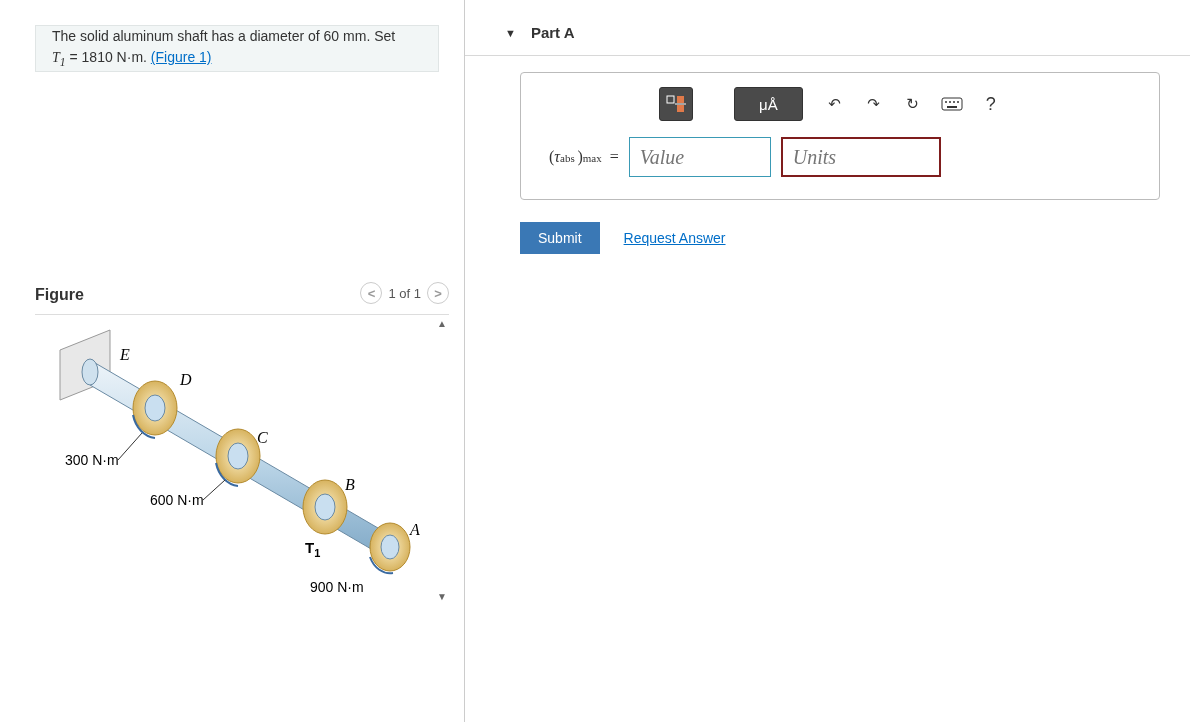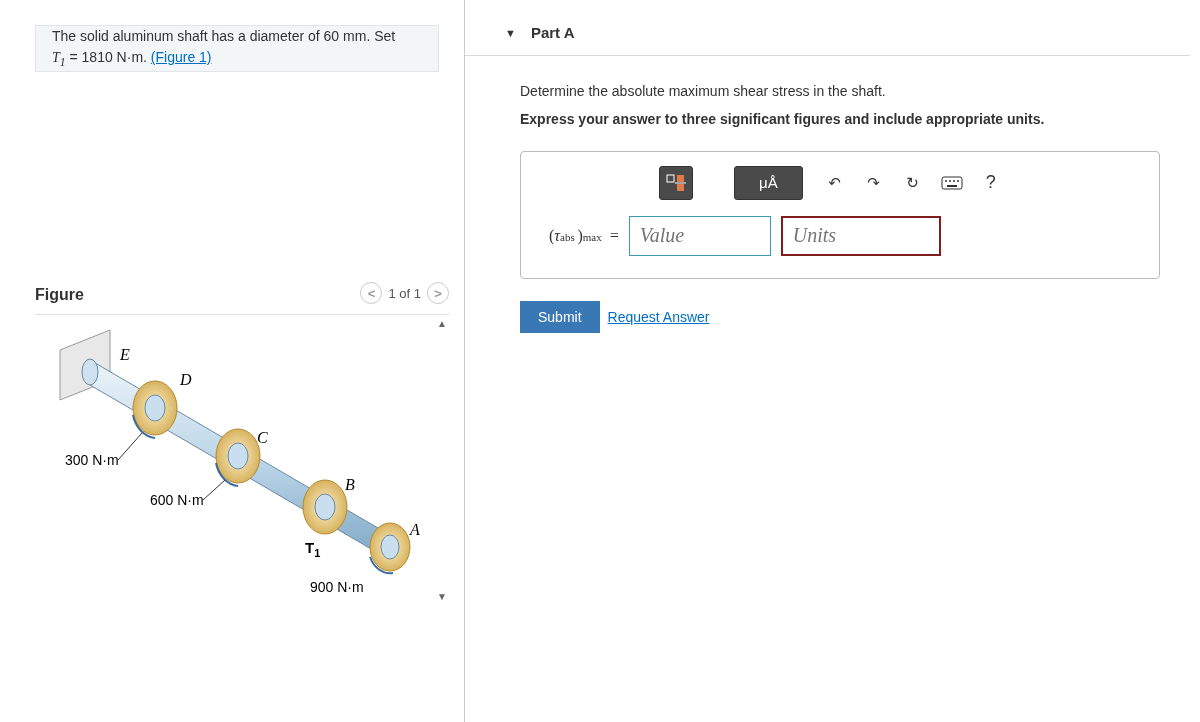--- a/index.html
+++ b/index.html
@@ -127,21 +127,21 @@
   .units-input {
     border:2px solid #7f1d1d;
     width:160px;height:40px;
     font-size:20px;
     font-style:italic;
     color:#888;
     padding-left:10px;
     font-family:Georgia,serif;
   }
   .submit-row {
-    display:flex;align-items:center;gap:8px;
+    display:flex;align-items:center;gap:24px;
     margin: 22px 0 0 55px;
   }
   .submit-btn {
     background:#3a78b5;
     color:#fff;
     border:none;
     padding:8px 18px;
     font-size:14px;
     border-radius:0;
     cursor:pointer;
@@ -231,24 +231,20 @@
         <div style="flex:1"></div>
         <div class="scroll-arrow">▼</div>
       </div>
     </div>
   </div>
 
   <div class="right-panel">
     <div class="part-header">
       <span class="part-caret">▼</span>
       <span class="part-title">Part A</span>
-    </div>
-    <div class="question-text">
-      <div>Determine the absolute maximum shear stress in the shaft.</div>
-      <div class="question-bold">Express your answer to three significant figures and include appropriate units.</div>
     </div>
 
     <div class="answer-box">
       <div class="toolbar">
         <div class="tool-btn tool-dark">
           <svg width="22" height="18">
               <rect x="2" y="1" width="7" height="7" fill="none" stroke="#fff"></rect>
               <rect x="12" y="1" width="7" height="7" fill="#e07a4a"></rect>
               <rect x="12" y="10" width="7" height="7" fill="#e07a4a"></rect>
               <line x1="10" y1="9" x2="21" y2="9" stroke="#fff"></line>

